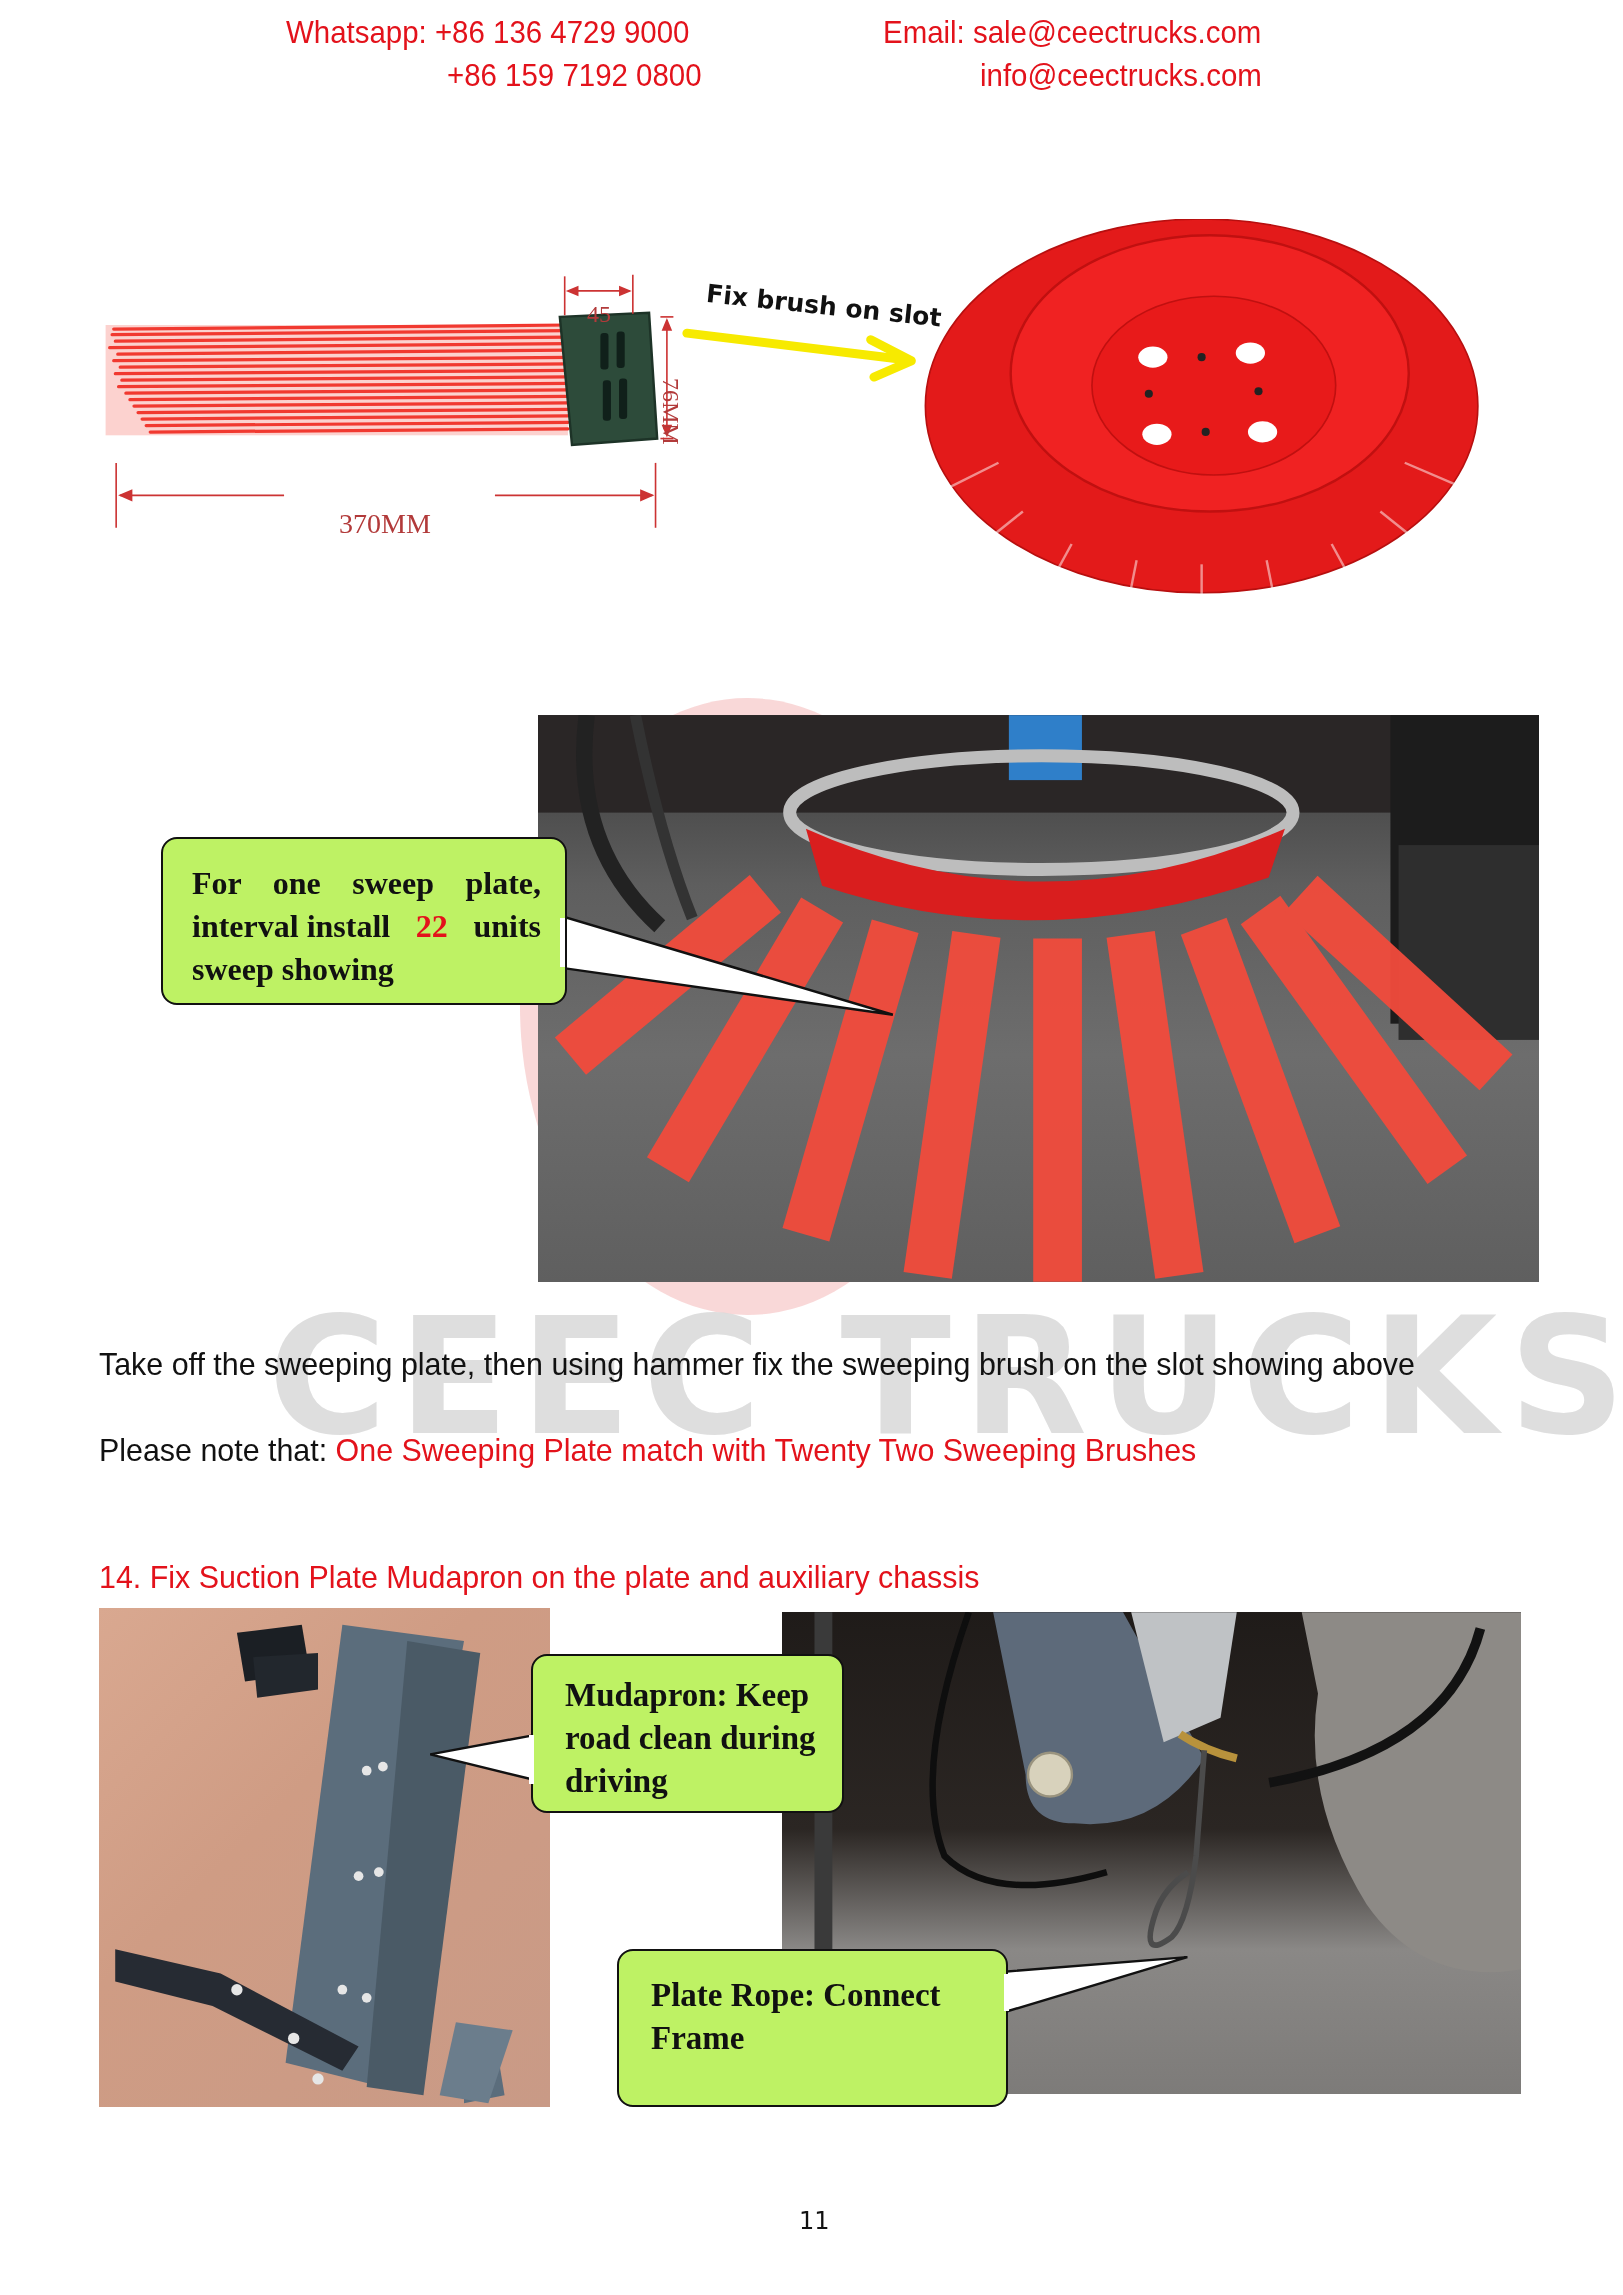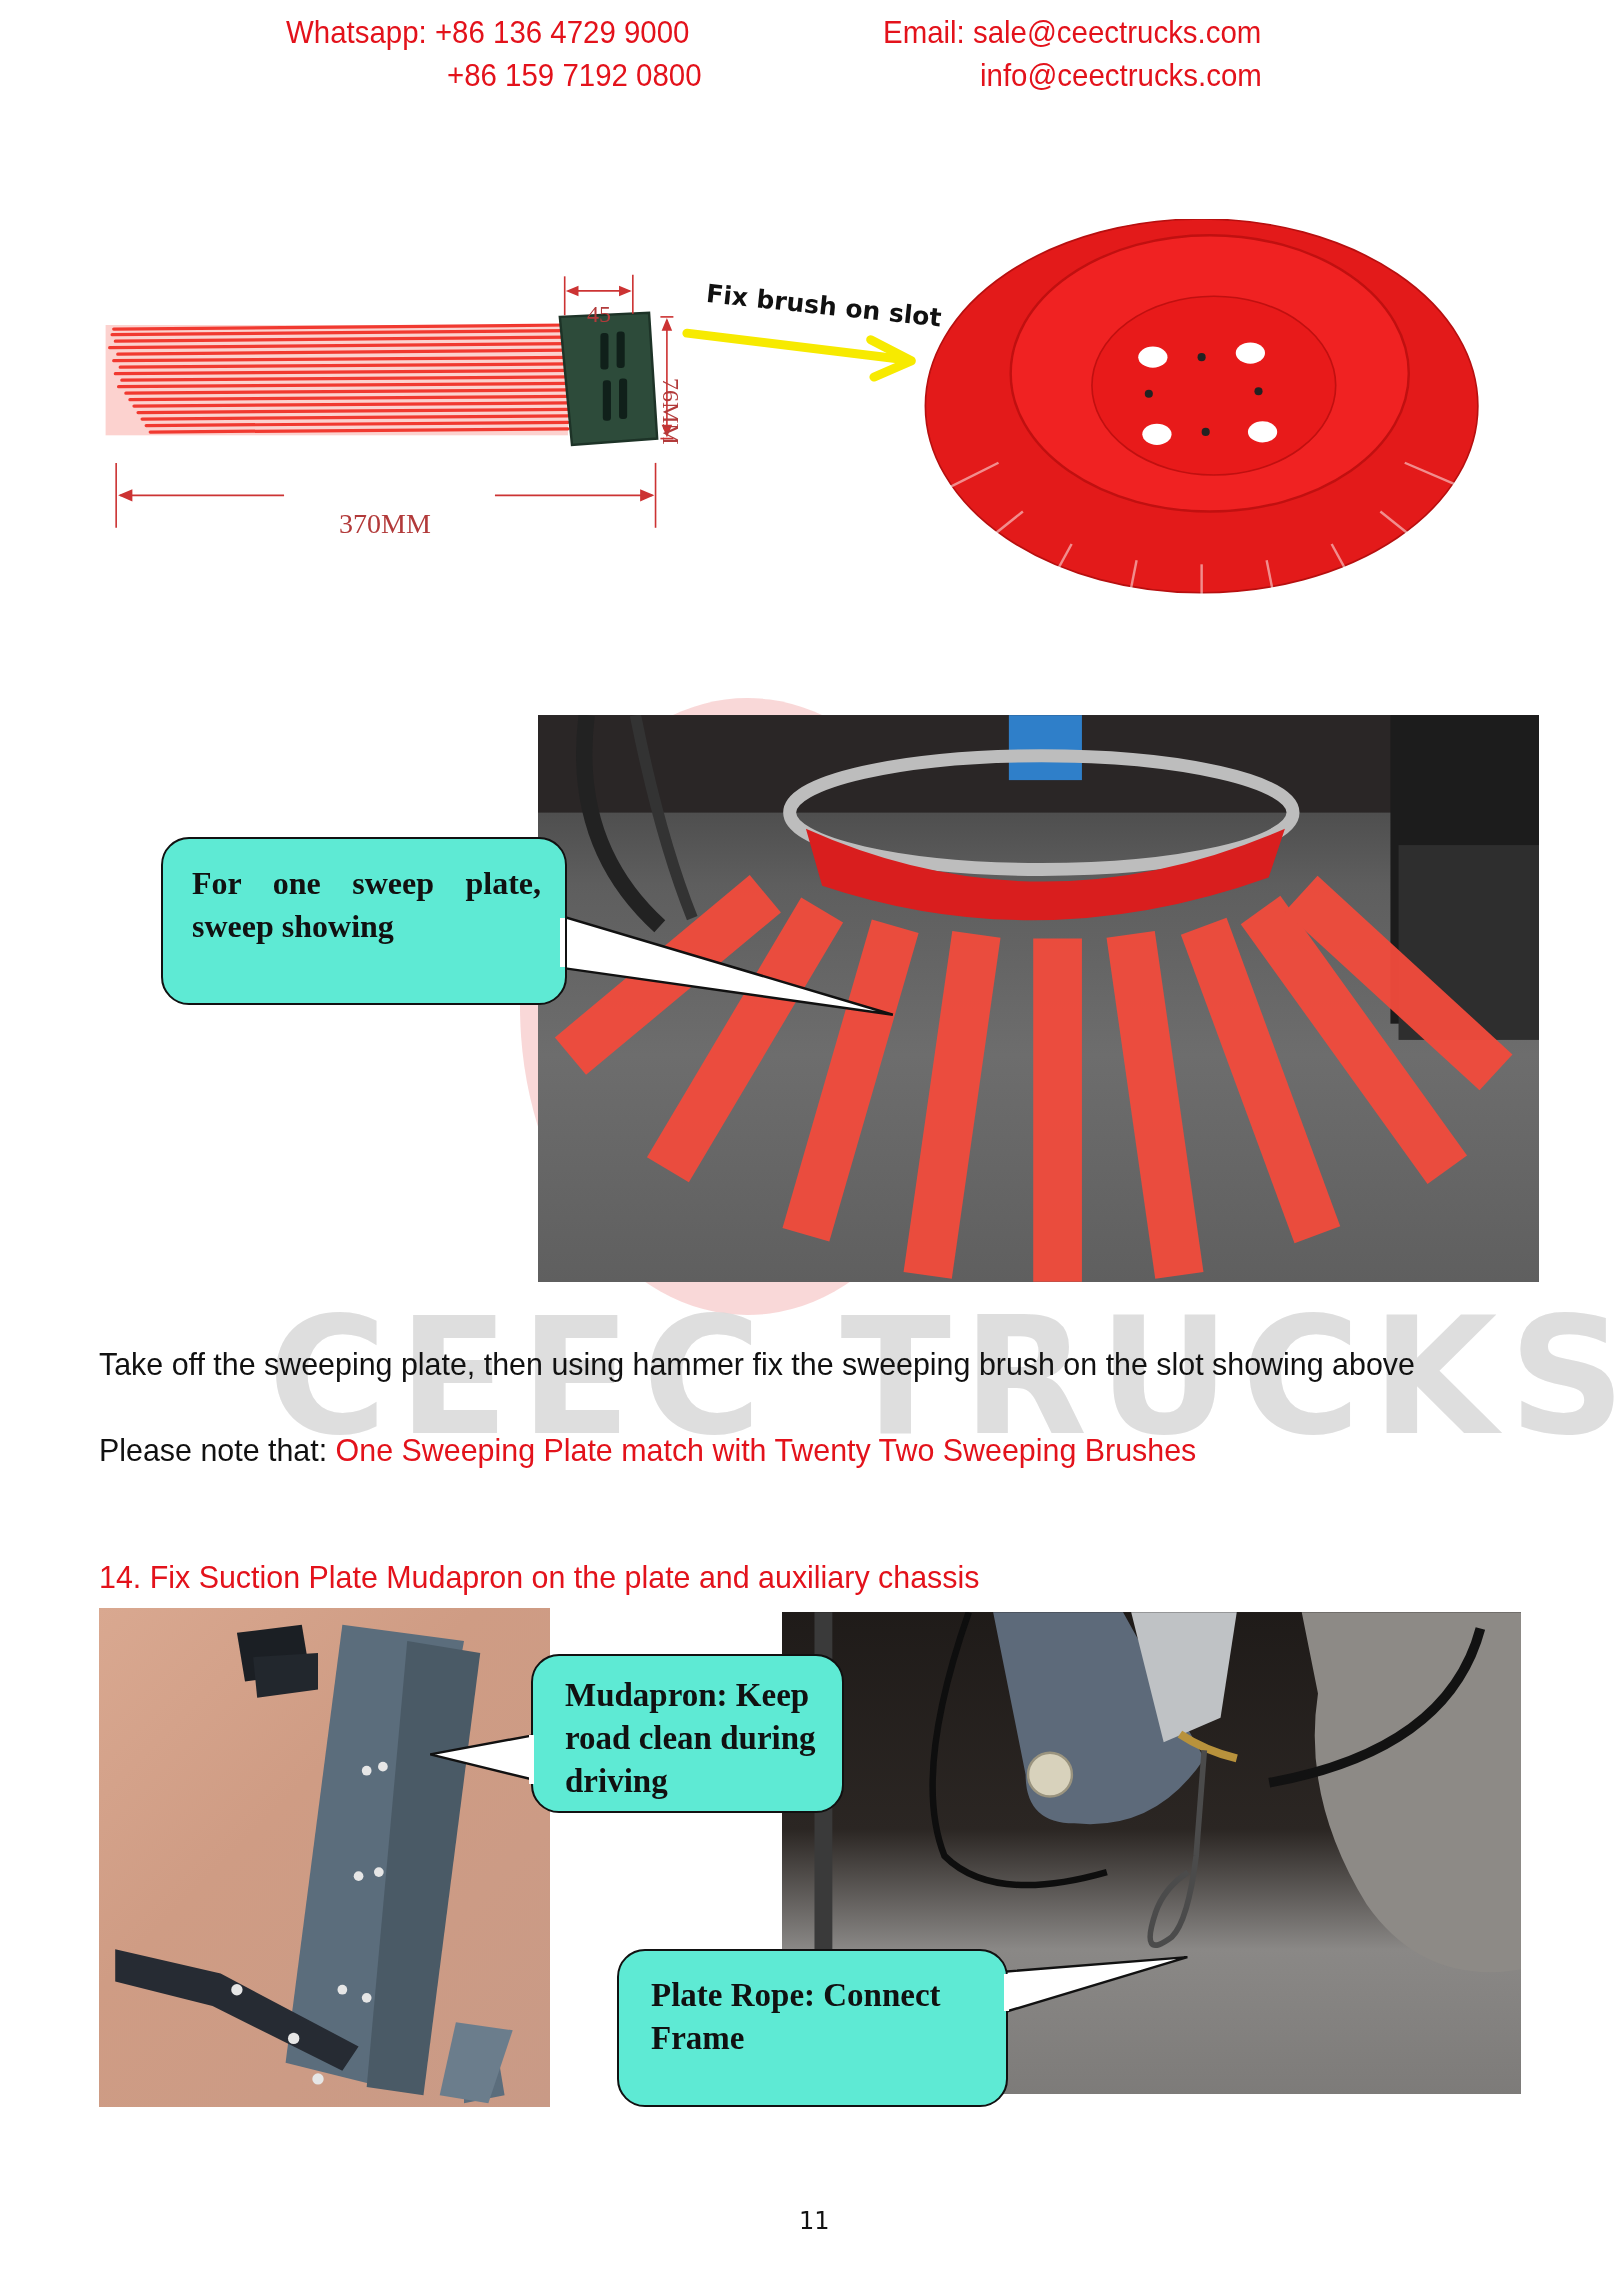--- a/index.html
+++ b/index.html
@@ -12,21 +12,21 @@
              transform: scaleX(0.92); transform-origin: left top; white-space: nowrap; }
 
   
   .wm-text { color: #d9d9d9; font-size: 162px; font-weight: bold; letter-spacing: 11.4px;
              font-family: "DejaVu Sans", sans-serif; white-space: nowrap; opacity: 0.85; }
 
   
   .photo { overflow: hidden; }
 
   
-  .callout { background: #5eead4; border: 2.4px solid #111; border-radius: 28px; box-sizing: border-box;
+  .callout { background: #bef264; border: 2.4px solid #111; border-radius: 16px; box-sizing: border-box;
              font-family: "Liberation Serif", serif; font-weight: bold; color: #111; }
   .callout p { margin: 0; }
   .red { color: #e3121b; }
 
   .body-text { font-size: 32px; line-height: 39px; white-space: nowrap;
                transform: scaleX(0.95); transform-origin: left top; }
   .heading { color: #e3121b; font-size: 32px; white-space: nowrap;
              transform: scaleX(0.95); transform-origin: left top; }
   .page-num { font-family: "DejaVu Sans", sans-serif; font-size: 24px; color: #111; }
   .dim { font-family: "Liberation Serif", serif; color: #b23a3a; font-size: 28px; margin-top: 29px; }
@@ -171,20 +171,25 @@
       <line x1="940" y1="220" x2="1180" y2="440"></line>
     </g>
   </svg>
 </div>
 
 <svg class="abs" style="left:560px; top:909px;" width="341" height="114" viewBox="0 0 420 140">
   <polygon points="0,8 410,130 0,72" fill="#fff" stroke="#111" stroke-width="3"></polygon>
 </svg>
 <div class="abs callout" style="left:161px; top:837px; width:406px; height:168px; padding:23px 24px 0 29px; font-size:32px; line-height:43px;">
   <p style="text-align:justify; text-align-last:justify;">For one sweep plate,</p>
+  <p style="display:flex; justify-content:space-between;">
+    <span>interval install</span>
+    <span class="red">22</span>
+    <span>units</span>
+  </p>
   <p>sweep showing</p>
 </div>
 
 <div class="abs" style="left:560px; top:918px; width:4.9px; height:49px; background:#fff;"></div>
 
 <div class="abs wm-text" style="left:268px; top:1283px;">CEEC TRUCKS</div>
 
 <div class="abs body-text" style="left:99px; top:1345px;">Take off the sweeping plate, then using hammer fix the sweeping brush on the slot showing above</div>
 <div class="abs body-text" style="left:99px; top:1431px;">
   <span>Please note that:</span>

